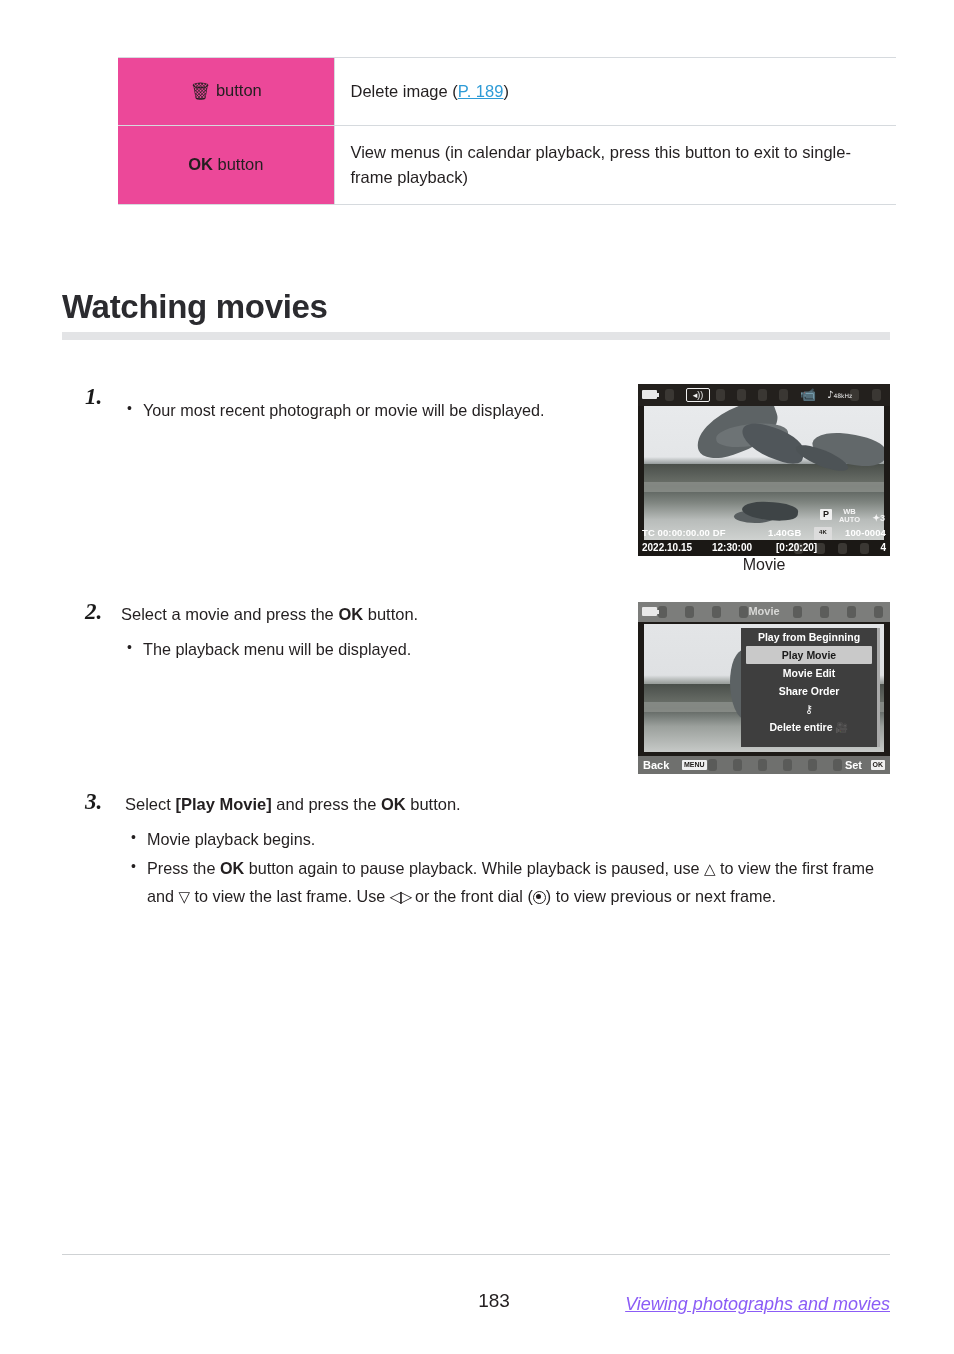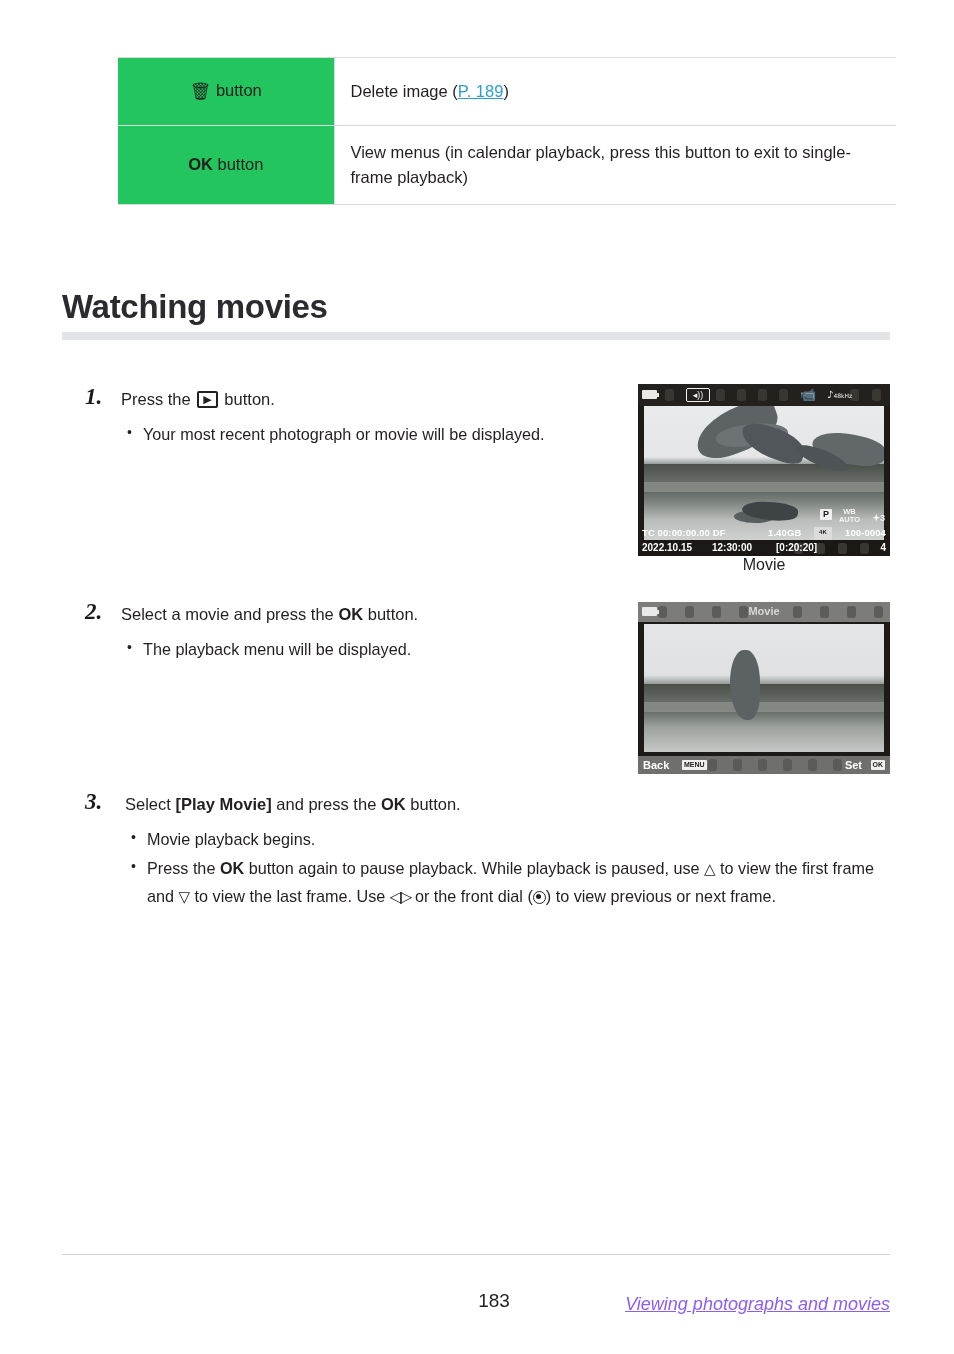--- a/index.html
+++ b/index.html
@@ -26,21 +26,21 @@
   .ref-table td {
     border-top: 1px solid #d6dade;
     border-bottom: 1px solid #d6dade;
     padding: 14px 16px;
     font-size: 16.5px;
     line-height: 1.5;
     vertical-align: middle;
   }
   .ref-table td.keycol {
     width: 216px;
-    background: #22c55e;
+    background: #ec4899;
     text-align: center;
     border-right: 1px solid #d6dade;
   }
   .ref-table tr.r1 td { height: 68px; }
   .ref-table tr.r2 td { height: 78px; }
   .ref-table td.desc { background: #ffffff; }
   .bold { font-weight: bold; }
   .xref { color: #2e9bd6; }
   .trash-glyph {
     font-family: "DejaVu Sans", sans-serif;
@@ -485,25 +485,20 @@
     </tr>
   </tbody>
 </table>
 
 <div class="section-heading">Watching movies</div>
 <div class="heading-rule"></div>
 
 <div class="step" style="left:85px; top:388px; width:520px;">
   <div class="step-num" style="left:0; top:-4px;">1.</div>
   <div style="margin-left:36px;">
-    <div class="step-lead">
-      <span>Press the</span>
-      <span class="key-box">▶</span>
-      <span>button.</span>
-    </div>
     <ul class="bullets">
       <li>Your most recent photograph or movie will be displayed.</li>
     </ul>
   </div>
 </div>
 
 <div class="lcd" style="left:638px; top:384px;">
   <div class="lcd-topbar"></div>
   <div class="sprocket" style="left:27px;"></div>
   <div class="sprocket" style="left:78px;"></div>
@@ -584,20 +579,28 @@
   <div class="sprocket sprocket-top" style="left:236px; top:4px;"></div>
   <div class="batt" style="top:5px;"></div>
   <div class="title-movie">Movie</div>
 
   <div class="photo2">
     <div class="shoreline" style="top:60px;"></div>
     <div class="shore-2" style="top:78px;"></div>
     <div class="gull" style="left:86px; top:26px; width:30px; height:70px; border-radius:50% 50% 40% 60%; background:#5c6264;"></div>
   </div>
 
+  <div class="menu-panel">
+    <div class="menu-item">Play from Beginning</div>
+    <div class="menu-item selected">Play Movie</div>
+    <div class="menu-item">Movie Edit</div>
+    <div class="menu-item">Share Order</div>
+    <div class="menu-item"><span class="glyph">⚷</span></div>
+    <div class="menu-item">Delete entire 🎥</div>
+  </div>
 
   <div class="lcd2-footer">
     <div class="sprocket" style="left:70px;"></div>
     <div class="sprocket" style="left:95px;"></div>
     <div class="sprocket" style="left:120px;"></div>
     <div class="sprocket" style="left:145px;"></div>
     <div class="sprocket" style="left:170px;"></div>
     <div class="sprocket" style="left:195px;"></div>
     <div class="foot-label foot-back">Back</div>
     <div class="btn-chip chip-menu">MENU</div>

